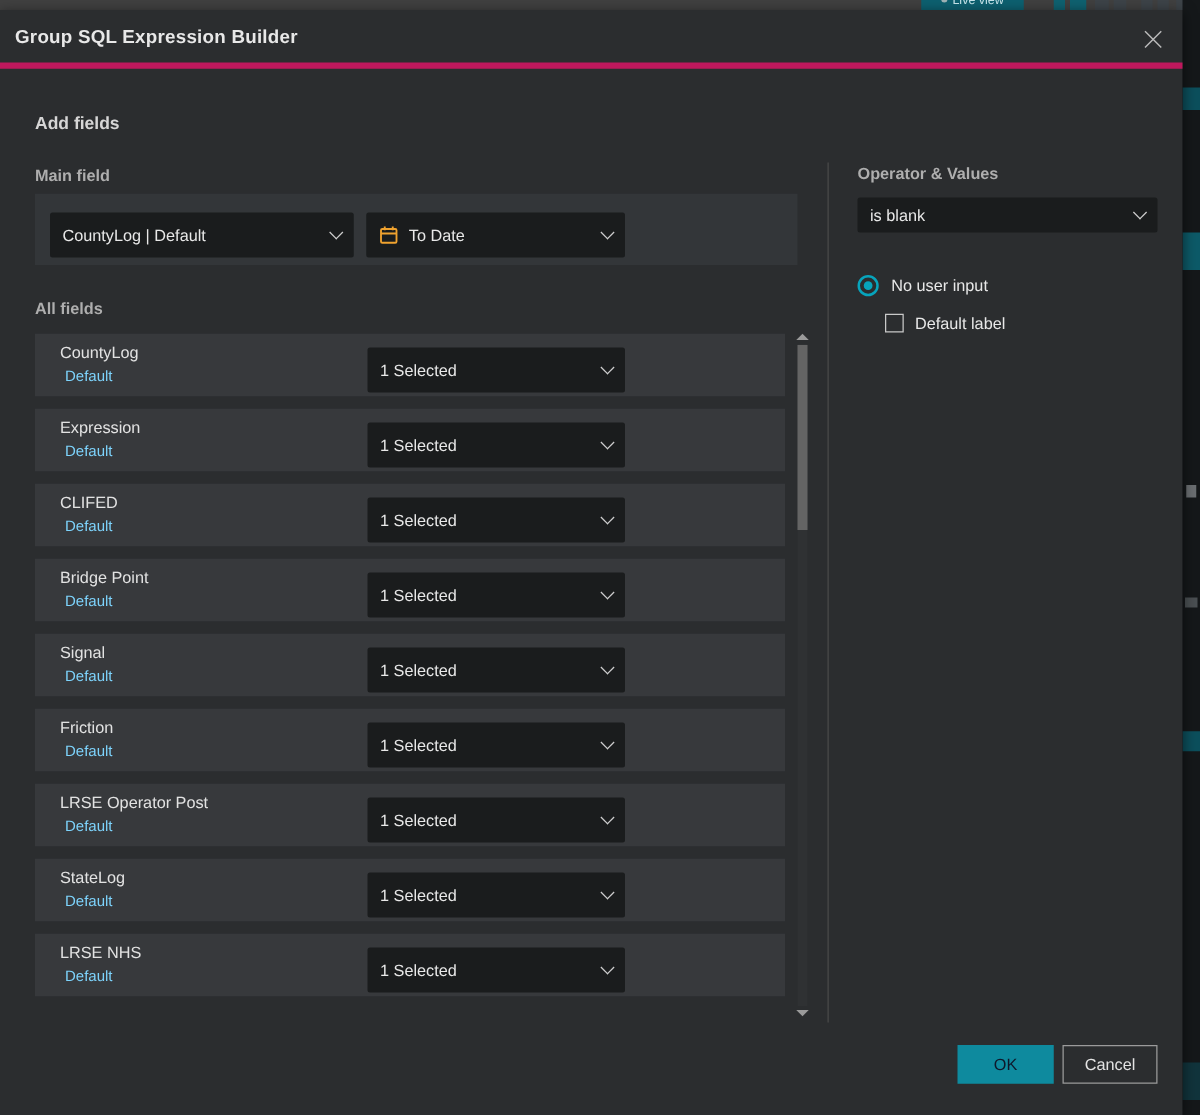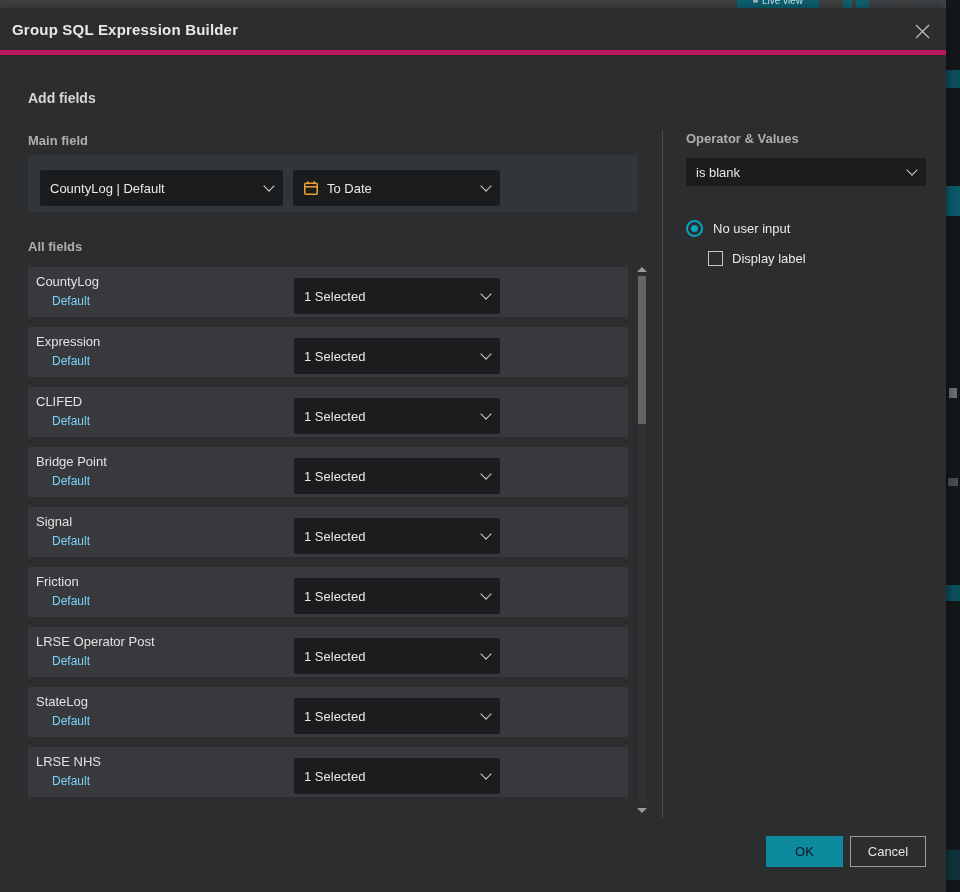--- a/index.html
+++ b/index.html
@@ -38,21 +38,21 @@
 
   
   .main-field-box{position:absolute;left:28px;top:147px;width:610px;height:57px;background:#333639;}
   .dd-field{left:12px;top:15px;width:243px;}
   .dd-type{left:265px;top:15px;width:207px;}
   .cal-icon{margin-right:8px;flex:none;display:flex;}
 
   
   .fields-list{position:absolute;left:28px;top:259px;width:600px;}
   .field-row{position:relative;width:600px;height:50px;background:#37393c;margin-bottom:10px;}
-  .field-name{position:absolute;left:8px;top:7px;font-size:13px;color:#e2e2e2;}
+  .field-name{position:absolute;left:20px;top:7px;font-size:13px;color:#e2e2e2;}
   .field-sub{position:absolute;left:24px;top:27px;font-size:12px;color:#7dd3fc;}
   .dd-row{left:266px;top:11px;width:206px;}
 
   
   .scrollbar{position:absolute;left:636px;top:259px;width:12px;height:546px;}
   .sb-arrow{position:absolute;left:1px;width:0;height:0;border-left:5px solid transparent;border-right:5px solid transparent;cursor:pointer;}
   .sb-up{top:0;border-bottom:5px solid #9a9a9a;}
   .sb-down{bottom:0;border-top:5px solid #9a9a9a;}
   .sb-track{position:absolute;left:2px;top:8px;width:8px;height:530px;background:#2f3133;}
   .sb-thumb{position:absolute;left:2px;top:9px;width:8px;height:148px;background:#646464;cursor:pointer;}
@@ -233,19 +233,19 @@
 
   <div class="radio-row">
     <span class="radio">
         <span class="radio-dot"></span>
       </span>
     <span class="radio-label">No user input</span>
   </div>
 
   <div class="check-row">
     <span class="checkbox"></span>
-    <span class="check-label">Display label</span>
+    <span class="check-label">Default label</span>
   </div>
 
   <button class="btn-ok">OK</button>
   <button class="btn-cancel">Cancel</button>
 
 </div>
 
 </body></html>

